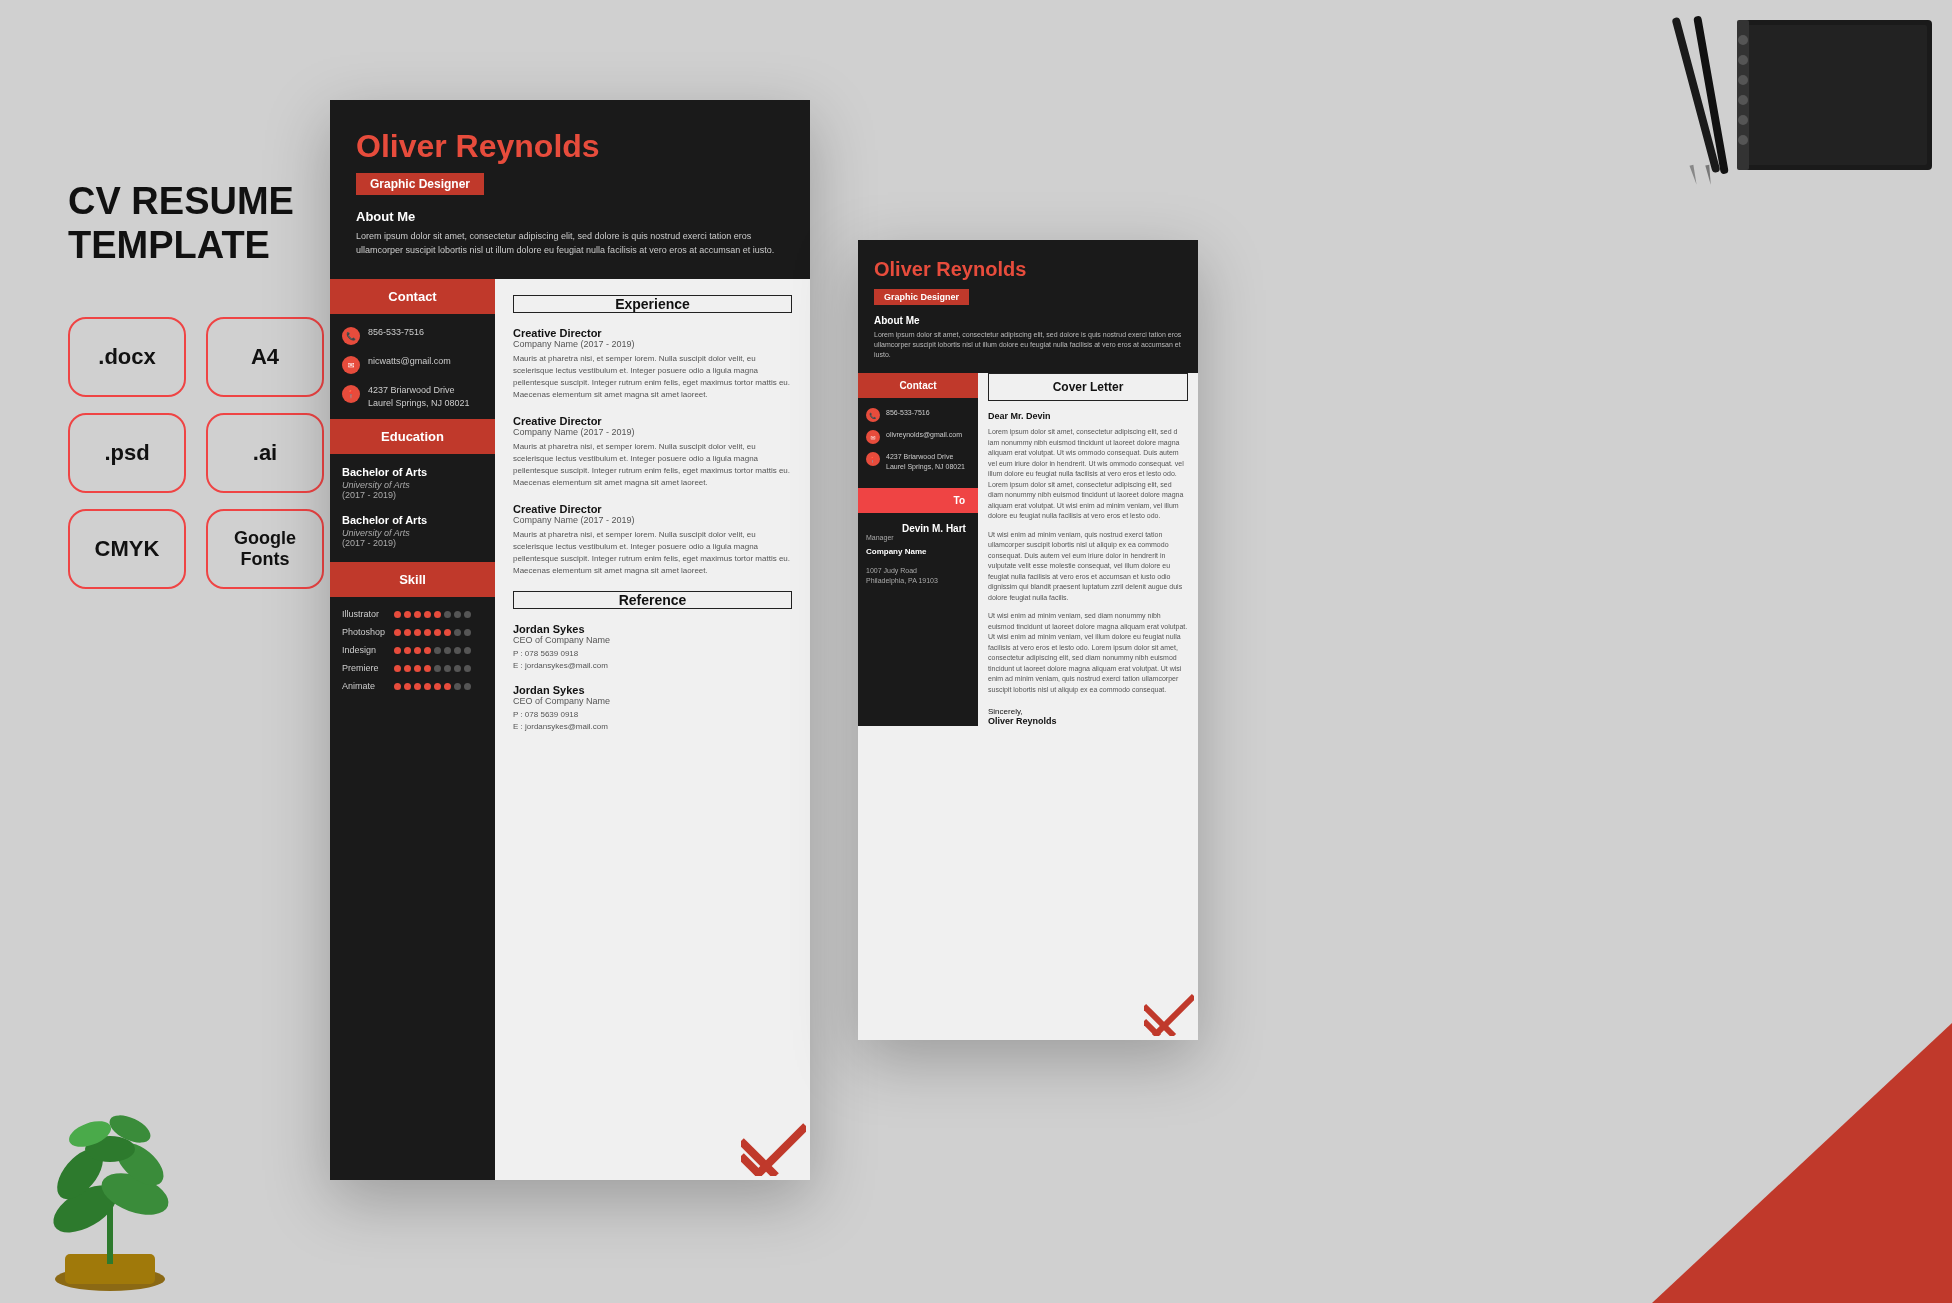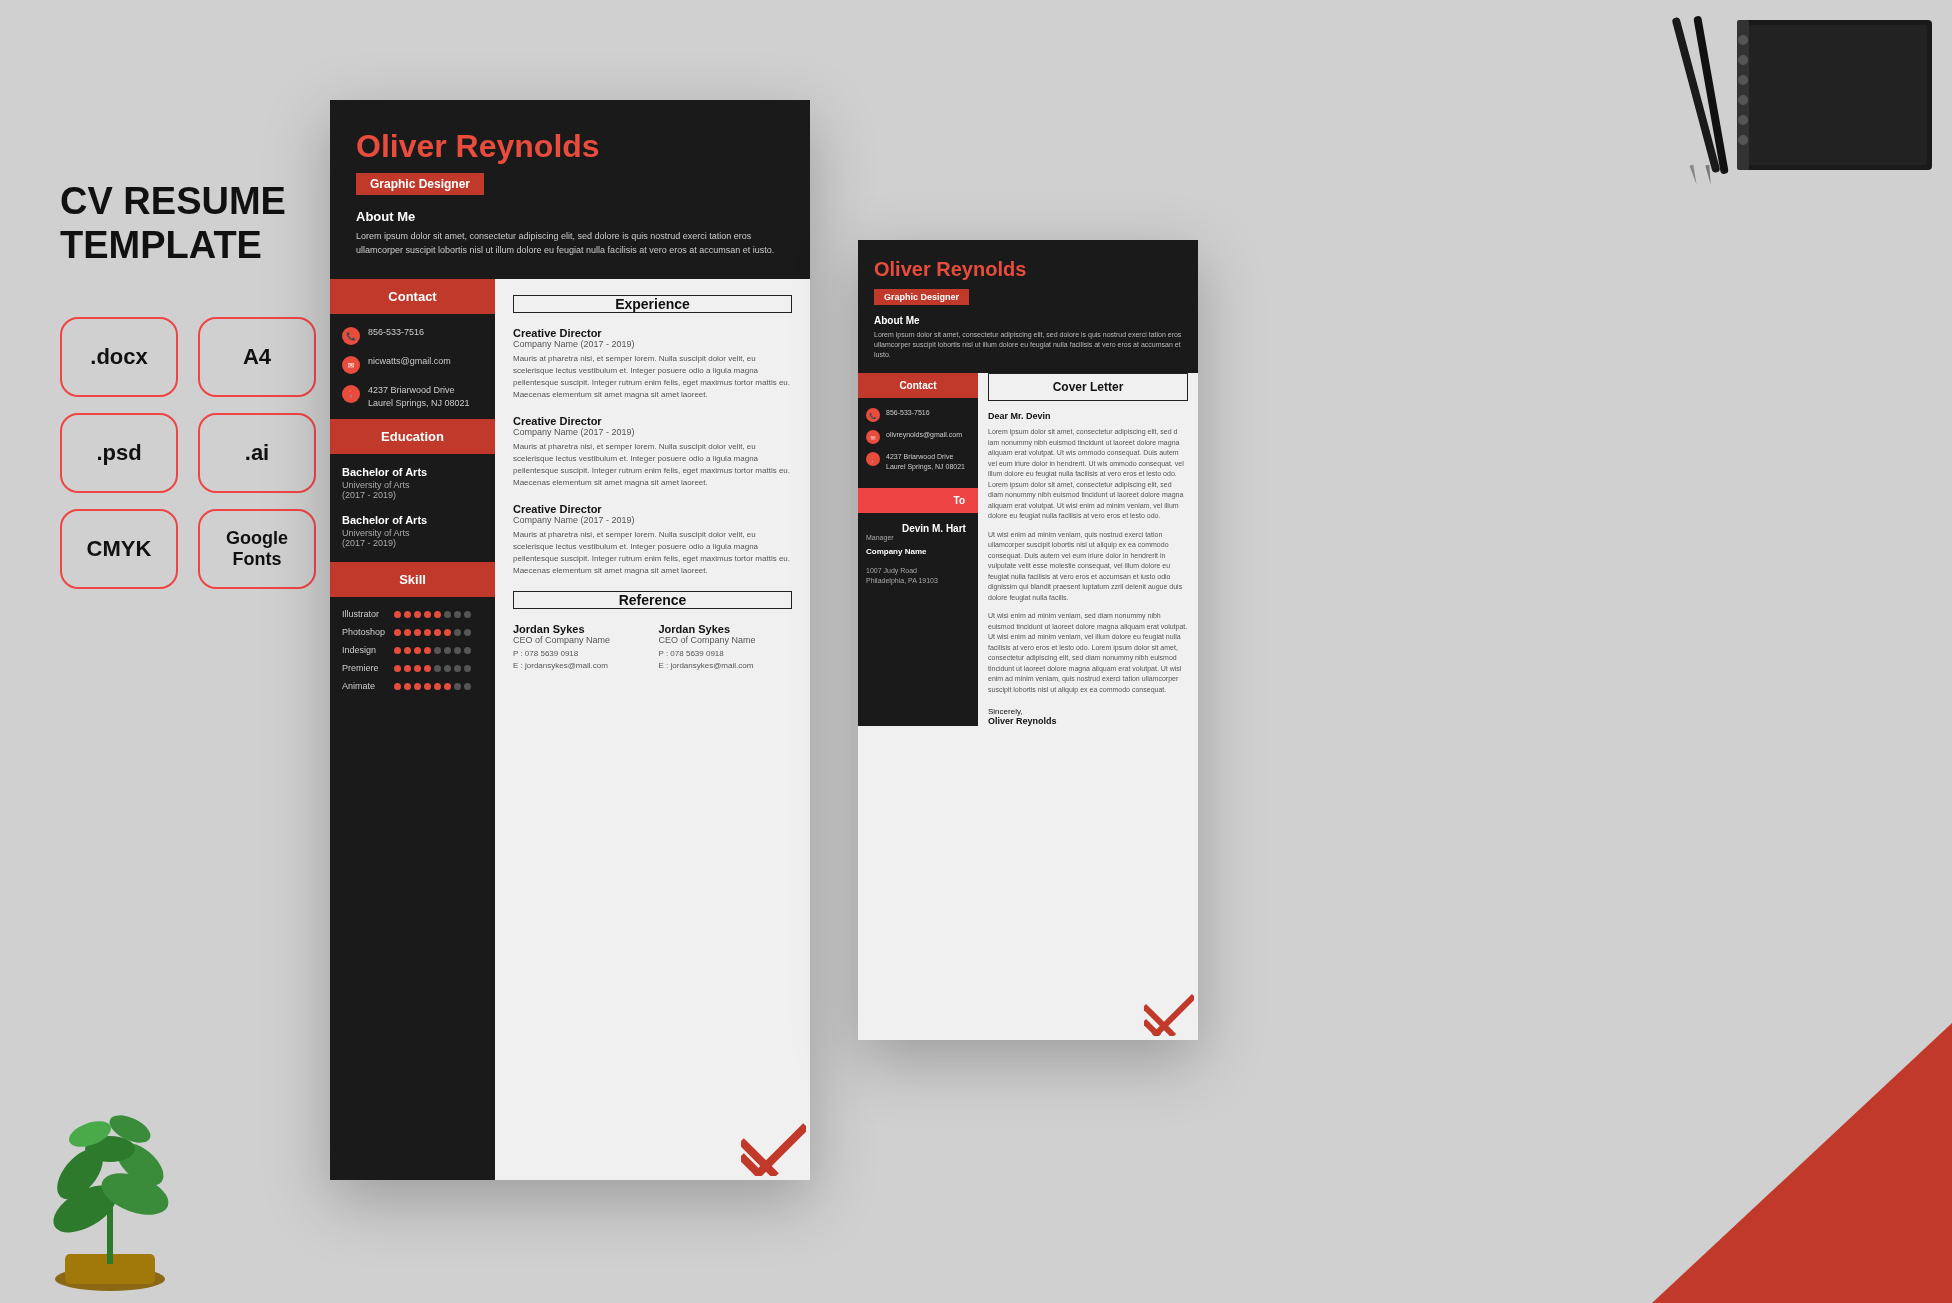--- a/index.html
+++ b/index.html
@@ -26,21 +26,21 @@
       right: 0;
       width: 300px;
       height: 280px;
       background: #c0392b;
       clip-path: polygon(100% 0, 100% 100%, 0 100%);
     }
 
     
     .left-panel {
       position: absolute;
-      left: 60px;
+      left: 68px;
       top: 180px;
       width: 280px;
     }
 
     .cv-title {
       font-size: 38px;
       font-weight: 900;
       color: #111;
       line-height: 1.15;
       margin-bottom: 50px;
@@ -202,20 +202,21 @@
     .edu-degree {
       font-size: 11px;
       font-weight: 800;
       color: #fff;
       margin-bottom: 2px;
     }
 
     .edu-school {
       font-size: 9px;
       color: #aaa;
+      font-style: italic;
     }
 
     .edu-year {
       font-size: 9px;
       color: #aaa;
     }
 
     .skill-item {
       padding: 0 24px 8px 12px;
       display: flex;
@@ -275,21 +276,21 @@
     }
 
     .exp-desc {
       font-size: 8px;
       color: #555;
       line-height: 1.5;
     }
 
     .ref-grid {
       display: grid;
-      grid-template-columns: 1fr 1fr;
+      grid-template-columns: 1fr;
       gap: 12px;
       margin-top: 4px;
     }
 
     .ref-item-name {
       font-size: 11px;
       font-weight: 800;
       color: #111;
     }
 

